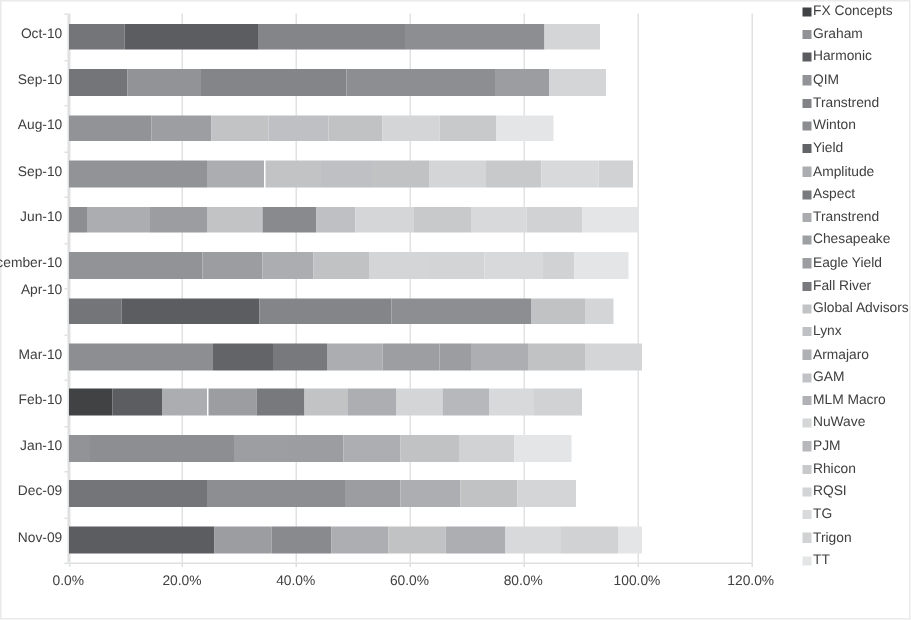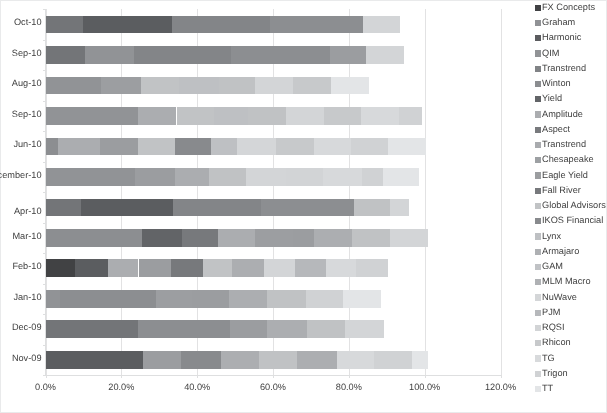--- a/index.html
+++ b/index.html
@@ -166,21 +166,21 @@
     </div>
   <div class="axis-y"></div>
   <div class="axis-x"></div>
   <div class="ylabels" id="ylabels">
       <div class="ylabel" style="top: 18.4417px; padding-left: 12px;">Oct-10</div>
       <div class="ylabel" style="top: 48.925px;">Sep-10</div>
       <div class="ylabel" style="top: 79.4083px;">Aug-10</div>
       <div class="ylabel" style="top: 109.892px;">Sep-10</div>
       <div class="ylabel" style="top: 140.375px;">Jun-10</div>
       <div class="ylabel" style="top: 170.858px;">December-10</div>
-      <div class="ylabel" style="top: 207px;">Apr-10</div>
+      <div class="ylabel" style="top: 189px;">Apr-10</div>
       <div class="ylabel" style="top: 231.825px;">Mar-10</div>
       <div class="ylabel" style="top: 262.308px;">Feb-10</div>
       <div class="ylabel" style="top: 292.792px;">Jan-10</div>
       <div class="ylabel" style="top: 323.275px;">Dec-09</div>
       <div class="ylabel" style="top: 353.758px; text-align: right;">Nov-09</div>
     </div>
   <div class="xlabels" id="xlabels">
       <div class="xlabel" style="left: 5.5px; width: 80px;">0.0%</div>
       <div class="xlabel" style="left: 81.3333px; width: 80px;">20.0%</div>
       <div class="xlabel" style="left: 157.167px; width: 80px;">40.0%</div>
@@ -240,24 +240,20 @@
       </div>
       <div class="legend-item">
         <span class="legend-swatch" style="background: rgb(119, 121, 124);"></span>
         <span class="legend-label">Fall River</span>
       </div>
       <div class="legend-item">
         <span class="legend-swatch" style="background: rgb(193, 195, 197);"></span>
         <span class="legend-label">Global Advisors</span>
       </div>
       <div class="legend-item">
-        <span class="legend-swatch" style="background: rgb(136, 138, 141);"></span>
-        <span class="legend-label">IKOS Financial</span>
-      </div>
-      <div class="legend-item">
         <span class="legend-swatch" style="background: rgb(190, 192, 195);"></span>
         <span class="legend-label">Lynx</span>
       </div>
       <div class="legend-item">
         <span class="legend-swatch" style="background: rgb(174, 176, 179);"></span>
         <span class="legend-label">Armajaro</span>
       </div>
       <div class="legend-item">
         <span class="legend-swatch" style="background: rgb(192, 194, 197);"></span>
         <span class="legend-label">GAM</span>
@@ -268,26 +264,26 @@
       </div>
       <div class="legend-item">
         <span class="legend-swatch" style="background: rgb(212, 214, 216);"></span>
         <span class="legend-label">NuWave</span>
       </div>
       <div class="legend-item">
         <span class="legend-swatch" style="background: rgb(182, 184, 187);"></span>
         <span class="legend-label">PJM</span>
       </div>
       <div class="legend-item">
+        <span class="legend-swatch" style="background: rgb(199, 201, 203);"></span>
+        <span class="legend-label">Rhicon</span>
+      </div>
+      <div class="legend-item">
         <span class="legend-swatch" style="background: rgb(210, 212, 214);"></span>
         <span class="legend-label">RQSI</span>
-      </div>
-      <div class="legend-item">
-        <span class="legend-swatch" style="background: rgb(199, 201, 203);"></span>
-        <span class="legend-label">Rhicon</span>
       </div>
       <div class="legend-item">
         <span class="legend-swatch" style="background: rgb(216, 218, 220);"></span>
         <span class="legend-label">TG</span>
       </div>
       <div class="legend-item">
         <span class="legend-swatch" style="background: rgb(208, 210, 212);"></span>
         <span class="legend-label">Trigon</span>
       </div>
       <div class="legend-item">

